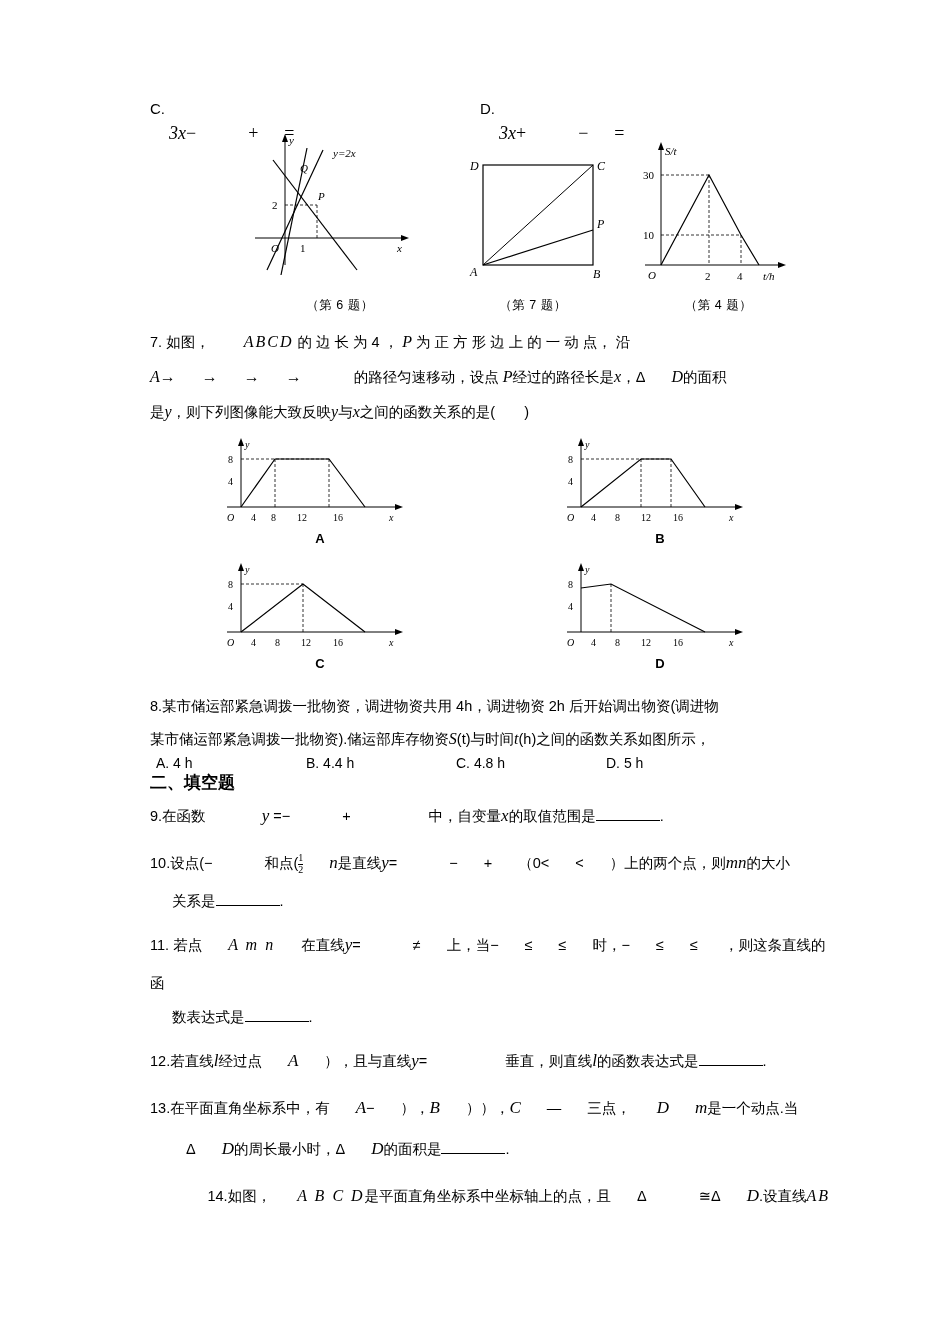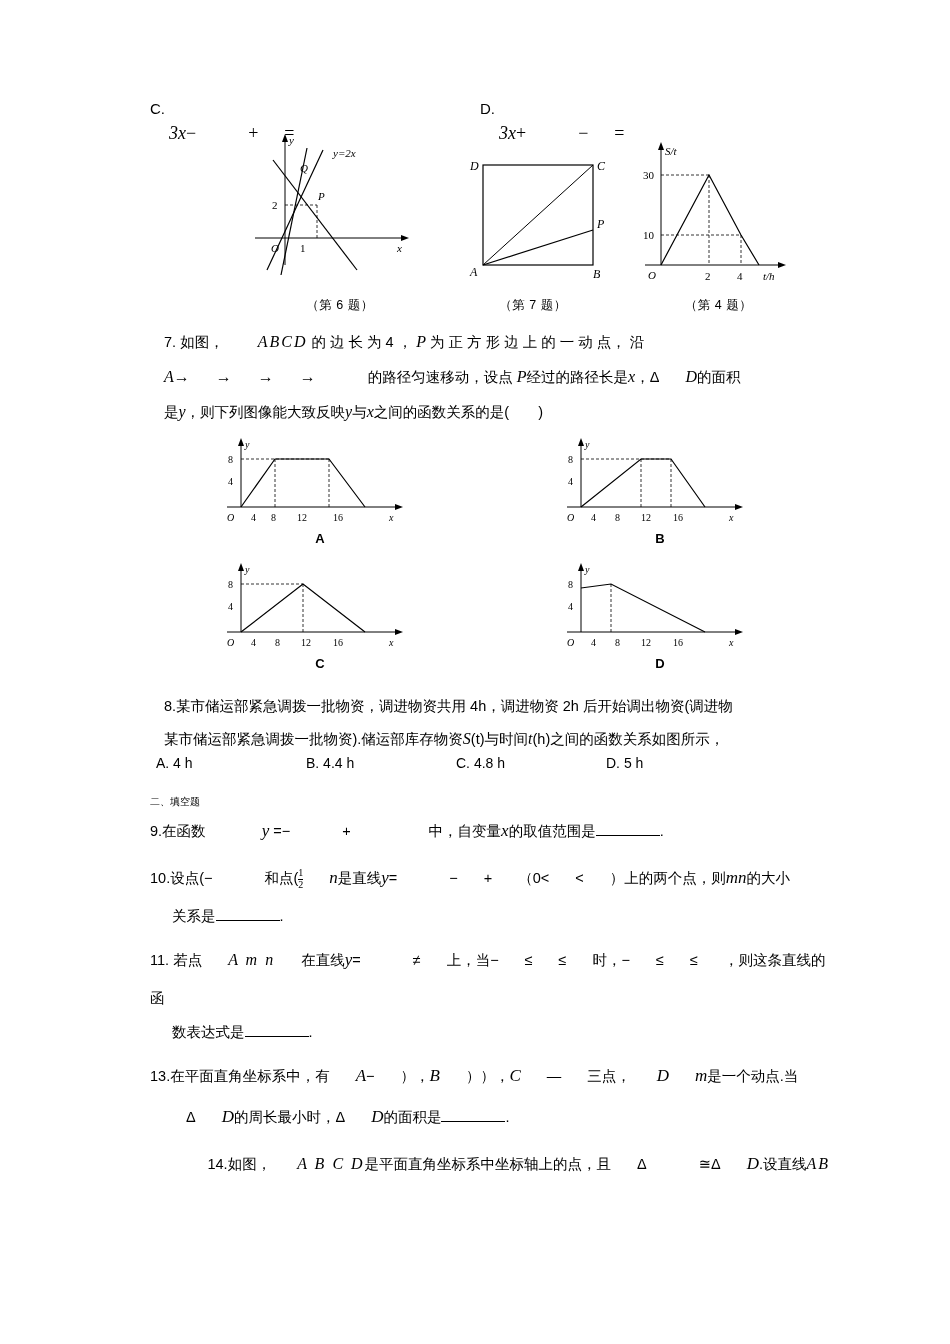--- a/index.html
+++ b/index.html
@@ -50,34 +50,32 @@
     font-family:"Liberation Sans", sans-serif;
     margin-top:2px;
     letter-spacing:0.5px;
   }
   .q{
     font-size:14.5px;
     font-family:"Liberation Sans", sans-serif;
     line-height:2.0;
     margin-top:10px;
     text-align:justify;
-    margin-left:14px;
   }
   .q .num{font-family:"Liberation Sans", sans-serif;}
   .it{font-family:"Liberation Serif", serif;font-style:italic;font-size:16px;}
   .itb{font-family:"Liberation Serif", serif;font-style:italic;font-size:16px;letter-spacing:2px;}
   .gap{display:inline-block;width:26px;}
   .gap2{display:inline-block;width:52px;}
   .gap3{display:inline-block;width:78px;}
   .blank{display:inline-block;border-bottom:1px solid #000;width:64px;}
   .sec{
-    font-weight:normal;
-    font-size:10px;
-    font-family:"Liberation Sans", sans-serif;
-    margin-top:24px;
+    font-weight:bold;
+    font-size:17px;
+    font-family:"Liberation Sans", sans-serif;
     margin-bottom:2px;
   }
   .abcd{
     display:flex;
     font-size:14px;
     font-family:"Liberation Sans", sans-serif;
     margin-top:0;
     padding-left:6px;
   }
   .abcd div{width:150px;}
@@ -335,20 +333,23 @@
     <span>10.</span><span>设点(−</span><span class="gap2"></span><span>和点(</span><span class="frac"><span class="n">1</span><span class="d">2</span></span><span class="gap"></span><span class="bigit">n</span><span>是直线</span><span class="bigit">y</span><span>=</span><span class="gap2"></span><span>−</span><span class="gap"></span><span>+</span><span class="gap"></span><span>（0&lt;</span><span class="gap"></span><span>&lt;</span><span class="gap"></span><span>）上的两个点，则</span><span class="bigit">m</span><span class="bigit">n</span><span>的大小</span><br>
     <span style="display:inline-block;width:22px;"></span><span>关系是</span><span class="blank"></span><span>.</span>
   </div>
 
   <div class="fill-blank" style="margin-top:6px;">
     <span>11.</span>
     <span>若点</span><span class="gap"></span><span class="itb">A m n</span><span class="gap"></span><span>在直线</span><span class="bigit">y</span><span>=</span><span class="gap2"></span><span>≠</span><span class="gap"></span><span>上，当</span><span>−</span><span class="gap"></span><span>≤</span><span class="gap"></span><span>≤</span><span class="gap"></span><span>时，</span><span>−</span><span class="gap"></span><span>≤</span><span class="gap"></span><span>≤</span><span class="gap"></span><span>，则这条直线的函</span><br>
     <span style="display:inline-block;width:22px;"></span><span>数表达式是</span><span class="blank"></span><span>.</span>
   </div>
 
+  <div class="fill-blank" style="margin-top:6px;">
+    <span>12.</span><span>若直线</span><span class="bigit">l</span><span>经过点</span><span class="gap"></span><span class="bigit">A</span><span class="gap"></span><span>），且与直线</span><span class="bigit">y</span><span>=</span><span class="gap3"></span><span>垂直，则直线</span><span class="bigit">l</span><span>的函数表达式是</span><span class="blank"></span><span>.</span>
+  </div>
 
   <div class="fill-blank" style="margin-top:6px;">
     <span>13.</span><span>在平面直角坐标系中，有</span><span class="gap"></span><span class="bigit">A</span><span>−</span><span class="gap"></span><span>），</span><span class="bigit">B</span><span class="gap"></span><span>）），</span><span class="bigit">C</span><span class="gap"></span><span>—</span><span class="gap"></span><span>三点，</span><span class="gap"></span><span class="bigit">D</span><span class="gap"></span><span class="bigit">m</span><span>是一个动点.当</span><br>
     <span style="display:inline-block;width:36px;"></span><span>Δ</span><span class="gap"></span><span class="bigit">D</span><span>的周长最小时，</span><span>Δ</span><span class="gap"></span><span class="bigit">D</span><span>的面积是</span><span class="blank"></span><span>.</span>
   </div>
 
   <div class="fill-blank" style="margin-top:6px;text-align:right;">
     <span>14.</span><span>如图，</span><span class="gap"></span><span class="itb">A B C D</span><span>是平面直角坐标系中坐标轴上的点，且</span><span class="gap"></span><span>Δ</span><span class="gap2"></span><span>≅</span><span>Δ</span><span class="gap"></span><span class="bigit">D</span><span>.设直线</span><span class="itb">AB</span>
   </div>
 

